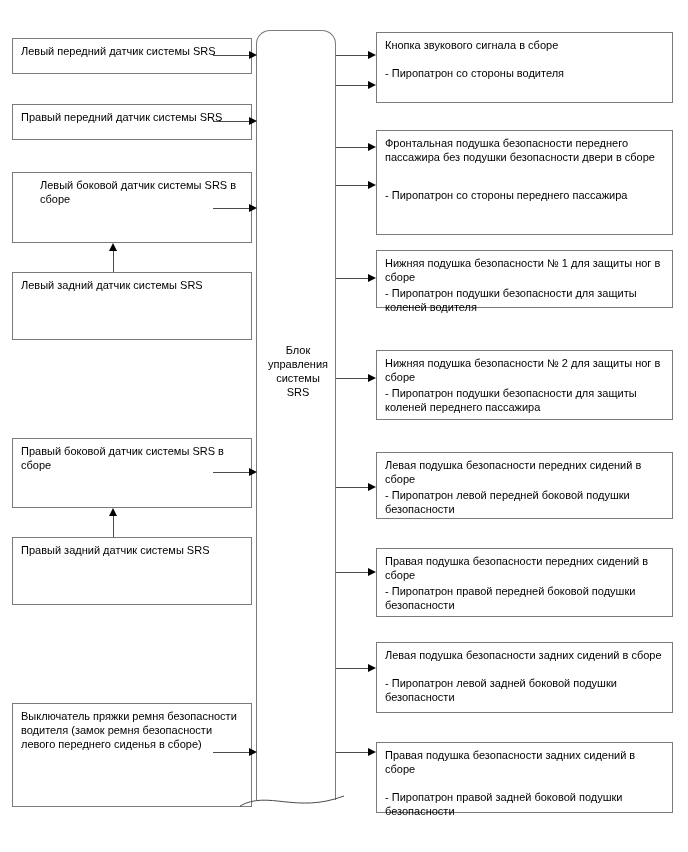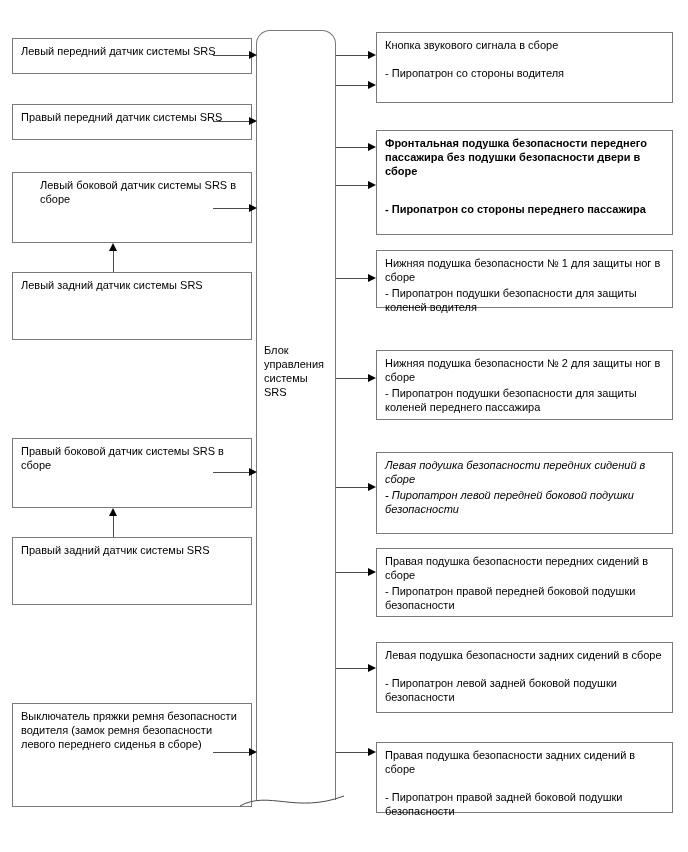--- a/index.html
+++ b/index.html
@@ -20,29 +20,29 @@
   .lb4{top:272px;height:68px;}
   .lb5{top:438px;height:70px;}
   .lb6{top:537px;height:68px;}
   .lb7{top:703px;height:104px;}
   
   .cu{
     position:absolute;left:256px;top:30px;width:80px;height:770px;
     border:1px solid #7a7a7a;border-bottom:none;border-radius:14px 14px 0 0;
     box-sizing:border-box;background:#ffffff;
   }
-  .cu-label{position:absolute;top:312px;left:7px;right:3px;}
+  .cu-label{position:absolute;top:312px;left:7px;right:3px;text-align:center;}
   .wave{position:absolute;left:236px;top:786px;width:112px;height:28px;}
   
   .rb{left:376px;width:297px;}
   .rb1{top:32px;height:71px;}
-  .rb2{top:130px;height:105px;font-weight:bold;}
+  .rb2{top:130px;height:105px;}
   .rb3{top:250px;height:58px;}
   .rb4{top:350px;height:70px;}
-  .rb5{top:452px;height:82px;font-style:italic;}
+  .rb5{top:452px;height:67px;}
   .rb6{top:548px;height:69px;}
   .rb7{top:642px;height:71px;}
   .rb8{top:742px;height:71px;}
   .gap-sm{margin-top:2px;}
   .gap-lg{margin-top:14px;}
   .gap-xl{margin-top:24px;}
   
   .hline{position:absolute;height:0;border-top:1px solid #4b4b4d;}
   .vline{position:absolute;width:0;border-left:1px solid #4b4b4d;}
   .head-r{position:absolute;width:0;height:0;

